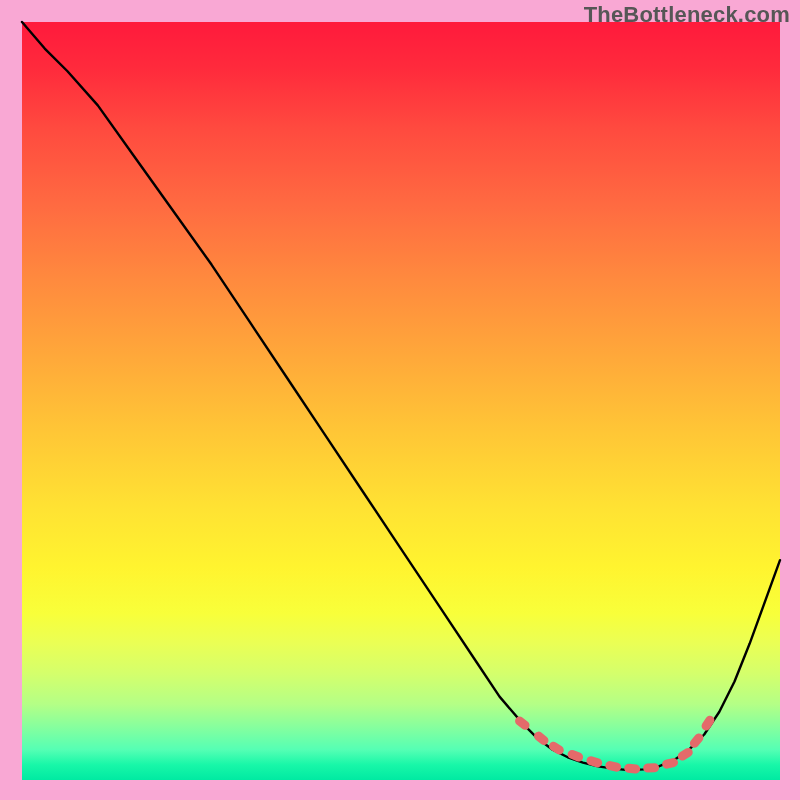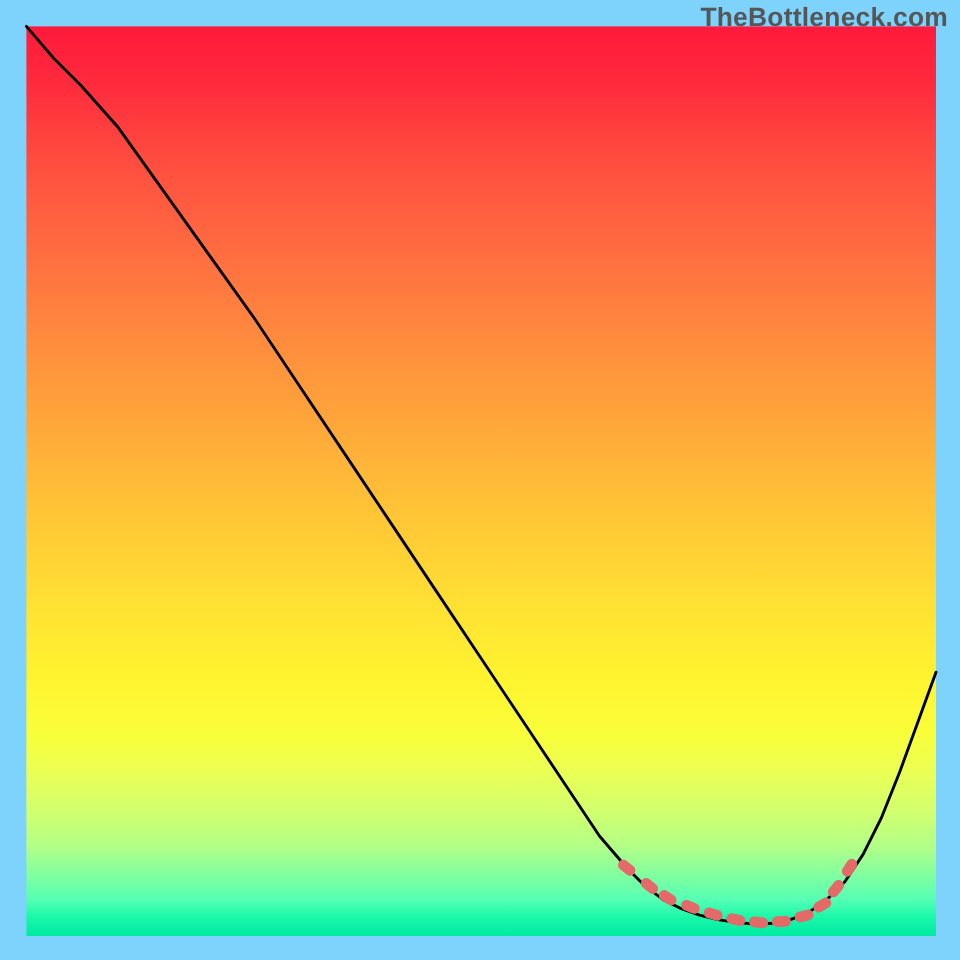--- a/index.html
+++ b/index.html
@@ -1,21 +1,21 @@
 <!DOCTYPE html>
 <html><head>
 <meta charset="utf-8">
 <style>
   * { margin: 0; padding: 0; box-sizing: border-box; }
   html, body { width: 800px; height: 800px; overflow: hidden; background: #000; }
   .stage {
     position: relative;
     width: 800px;
     height: 800px;
-    background: #7dd3fc;
+    background: #f9a8d4;
   }
   .plot {
     position: absolute;
     left: 22px;
     top: 22px;
     width: 758px;
     height: 758px;
     background: linear-gradient(to bottom,
       #ff1a3c 0%,
       #ff2a3c 6%,

